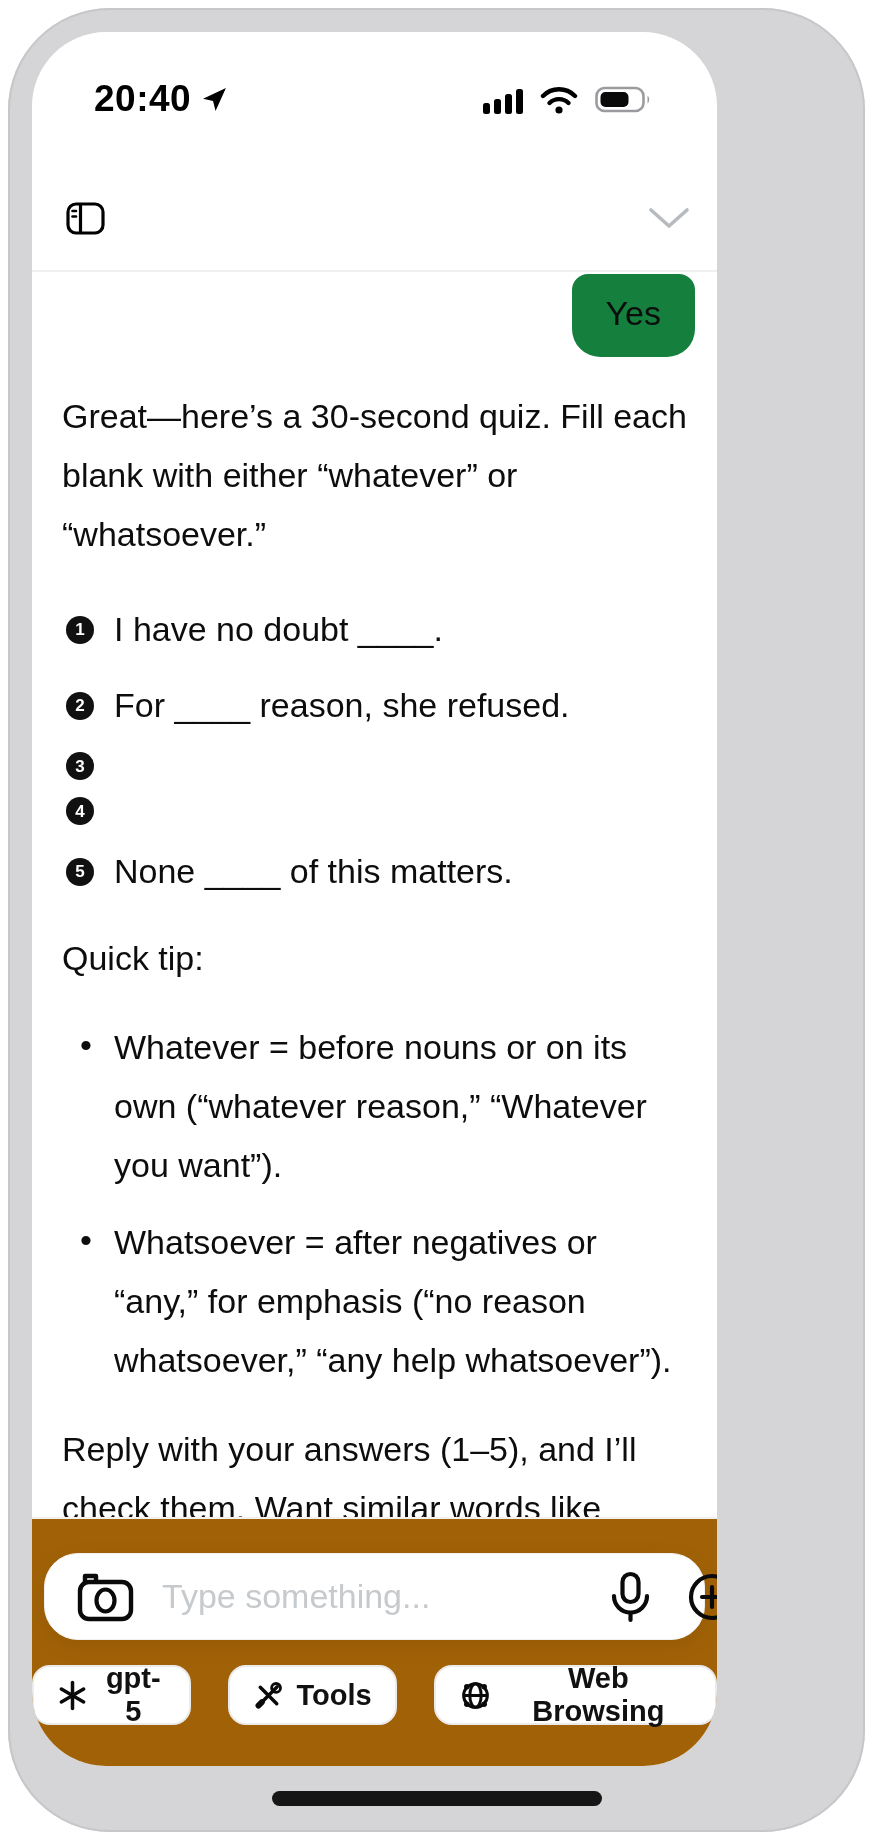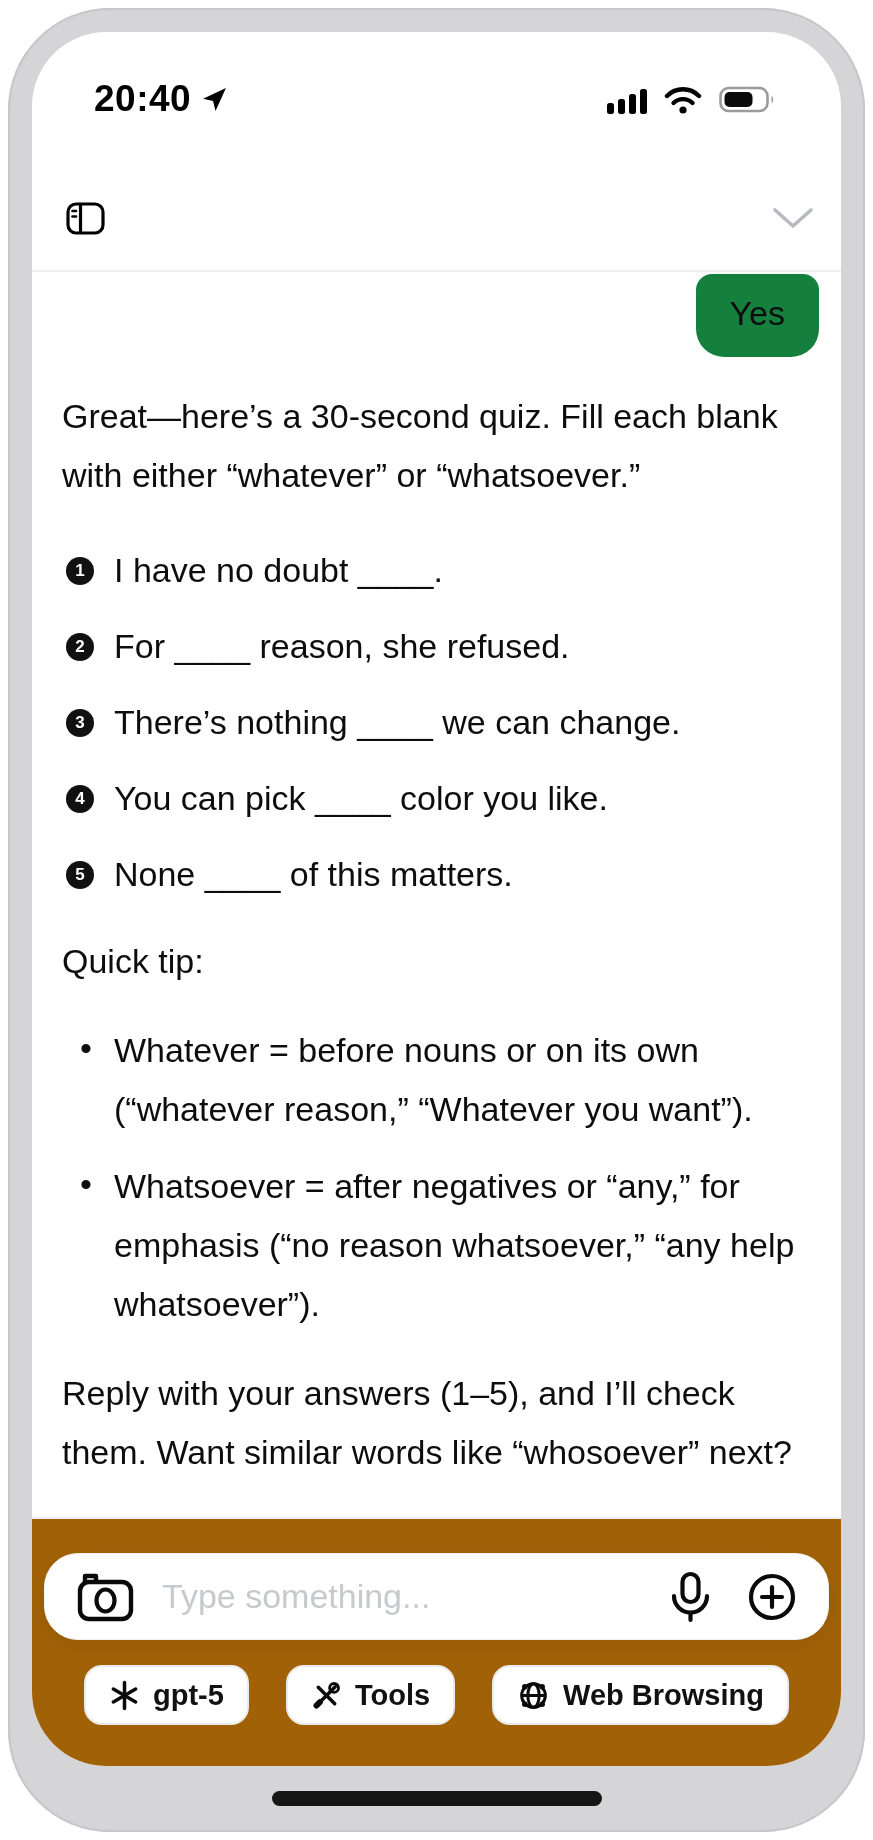--- a/index.html
+++ b/index.html
@@ -2,21 +2,21 @@
 <html><head>
 <meta charset="utf-8">
 <style>
   * { margin:0; padding:0; box-sizing:border-box; }
   html,body { width:873px; height:1840px; background:#ffffff; font-family:"Liberation Sans", sans-serif; }
   body { position:relative; overflow:hidden; }
 
   
   .phone { position:absolute; left:8px; top:8px; width:857px; height:1824px;
            background:#d5d5d7; border-radius:102px; box-shadow: inset 0 0 0 2px #c7c7c9; }
-  .screen { position:absolute; left:24px; top:24px; width:809px; height:1734px;
+  .screen { position:absolute; left:24px; top:24px; width:685px; height:1734px;
             background:#ffffff; border-radius:74px; overflow:hidden; }
   .home-indicator { position:absolute; left:50%; transform:translateX(-50%); bottom:26px;
                     width:330px; height:15px; border-radius:8px; background:#161616; }
 
   
   .status-bar { display:flex; align-items:center; justify-content:space-between;
                 padding:48px 64px 0 62px; height:86px; color:#000; }
   .sb-left { display:flex; align-items:center; gap:10px; }
   .sb-time { font-size:37px; font-weight:700; letter-spacing:.5px; }
   .sb-right { display:flex; align-items:flex-end; gap:17px; }
@@ -140,25 +140,23 @@
         <div class="quiz-item">
           <span class="qnum">1</span>
           <span>I have no doubt ____.</span>
         </div>
         <div class="quiz-item">
           <span class="qnum">2</span>
           <span>For ____ reason, she refused.</span>
         </div>
         <div class="quiz-item">
           <span class="qnum">3</span>
-          <span>There’s nothing ____ we can change.</span>
         </div>
         <div class="quiz-item">
           <span class="qnum">4</span>
-          <span>You can pick ____ color you like.</span>
         </div>
         <div class="quiz-item">
           <span class="qnum">5</span>
           <span>None ____ of this matters.</span>
         </div>
       </div>
 
       <p class="tip-head">Quick tip:</p>
 
       <div class="tips">

